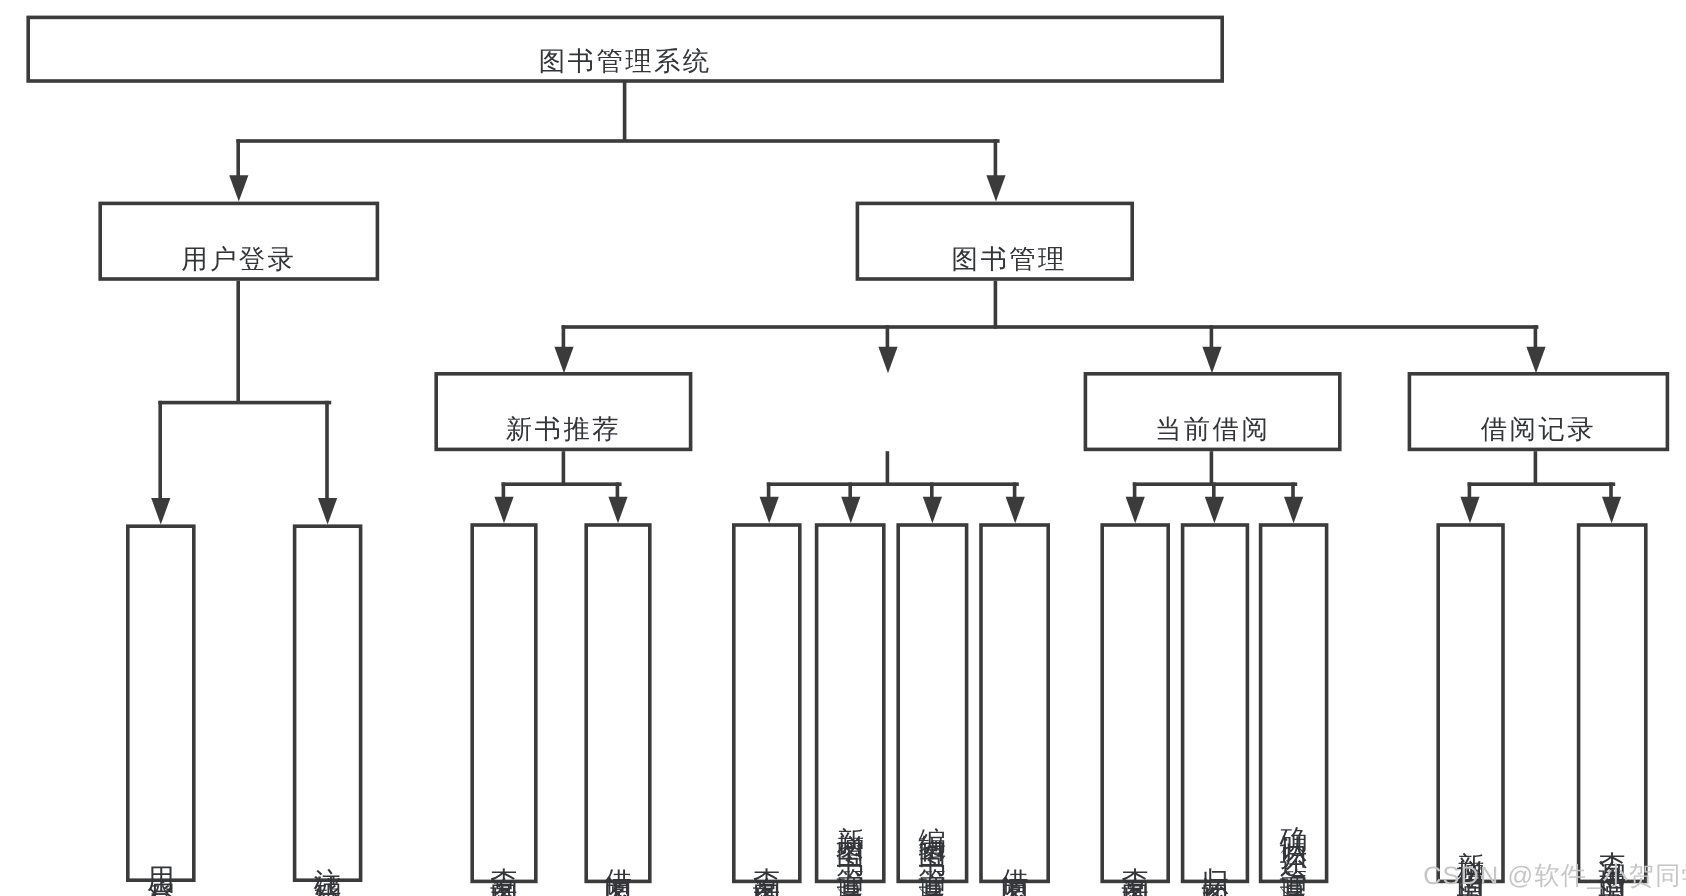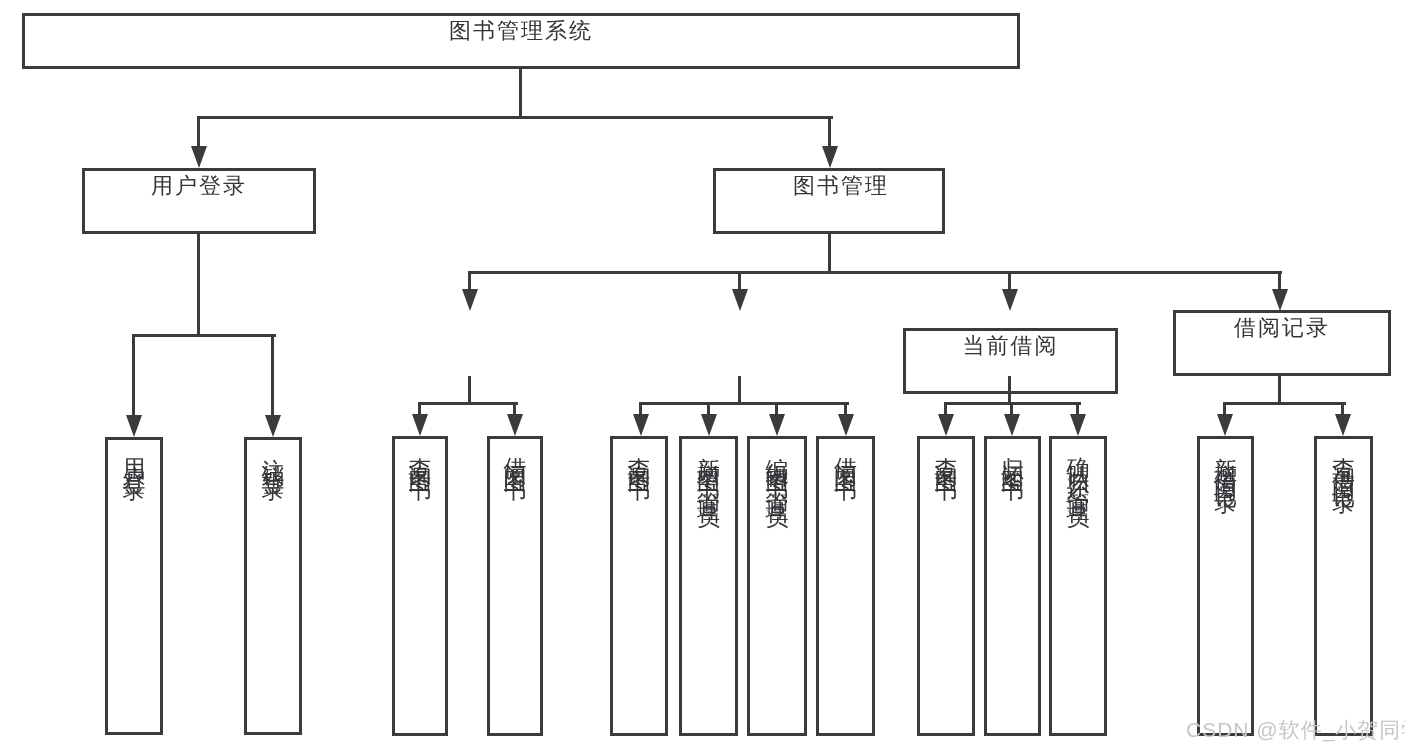--- a/index.html
+++ b/index.html
@@ -2,21 +2,21 @@
 <html><head>
 <meta charset="utf-8">
 <style>
   html,body{margin:0;padding:0;background:#ffffff;}
   #canvas{
     position:relative;width:1405px;height:747px;background:#ffffff;overflow:hidden;
     font-family:"Liberation Sans","DejaVu Sans",sans-serif;
   }
   .box{
     position:absolute;box-sizing:border-box;background:#ffffff;
-    border:3px solid #3b3b3b;display:flex;align-items:flex-start;justify-content:center;
+    border:3px solid #3b3b3b;display:flex;align-items:flex-end;justify-content:center;
     color:#333538;font-size:22px;letter-spacing:2px;
   }
   .leaf span{
     writing-mode:vertical-rl;letter-spacing:7px;font-size:23px;line-height:1;
   }
   .vline{position:absolute;width:3px;background:#3b3b3b;}
   .hline{position:absolute;height:3px;background:#3b3b3b;}
   .arrow{
     position:absolute;width:0;height:0;
     border-left:8px solid transparent;border-right:8px solid transparent;
@@ -61,21 +61,24 @@
   <div class="hline" style="left:468px;top:271px;width:814px;"></div>
   <div class="vline" style="left:468px;top:271px;height:20px;"></div>
   <div class="arrow" style="left:462px;top:289px;"></div>
   <div class="vline" style="left:738px;top:271px;height:20px;"></div>
   <div class="arrow" style="left:732px;top:289px;"></div>
   <div class="vline" style="left:1008px;top:271px;height:20px;"></div>
   <div class="arrow" style="left:1002px;top:289px;"></div>
   <div class="vline" style="left:1278px;top:271px;height:20px;"></div>
   <div class="arrow" style="left:1272px;top:289px;"></div>
 
-  <div class="box" style="left:903px;top:328px;width:215px;height:66px;">
+  <div class="box" style="left:362px;top:310px;width:215px;height:66px;">
+    <span>新书推荐</span>
+  </div>
+  <div class="box" style="left:903px;top:310px;width:215px;height:66px;">
     <span>当前借阅</span>
   </div>
   <div class="box" style="left:1173px;top:310px;width:218px;height:66px;">
     <span>借阅记录</span>
   </div>
 
   <div class="vline" style="left:468px;top:376px;height:28px;"></div>
   <div class="hline" style="left:418px;top:402px;width:100px;"></div>
   <div class="vline" style="left:418px;top:402px;height:16px;"></div>
   <div class="arrow" style="left:412px;top:414px;"></div>

